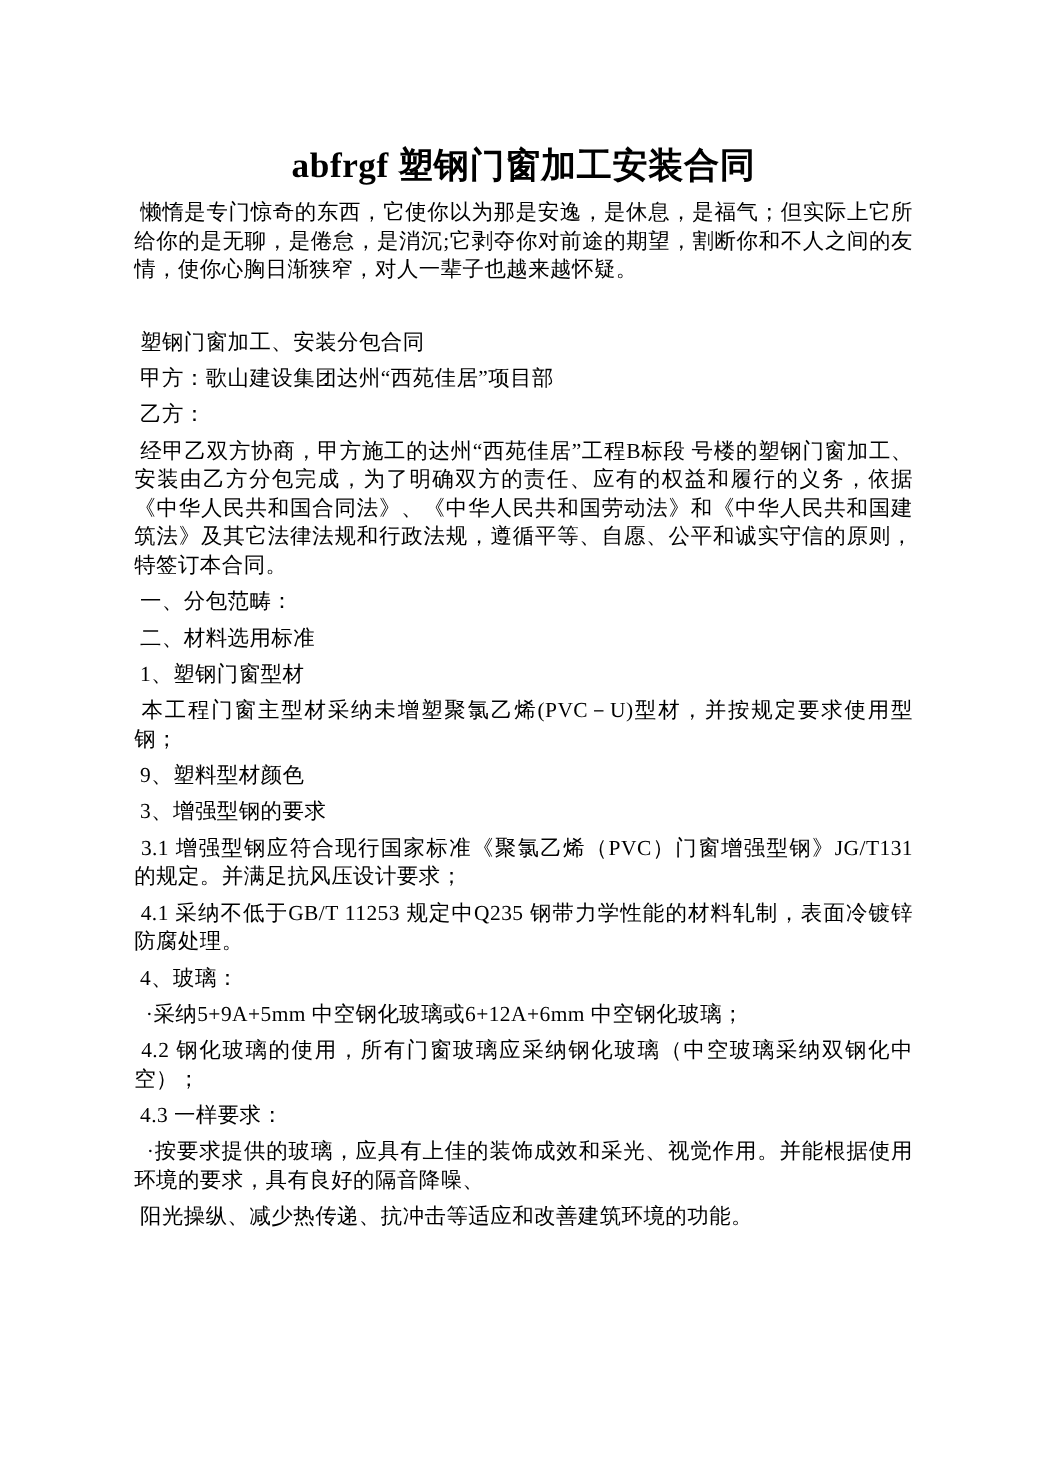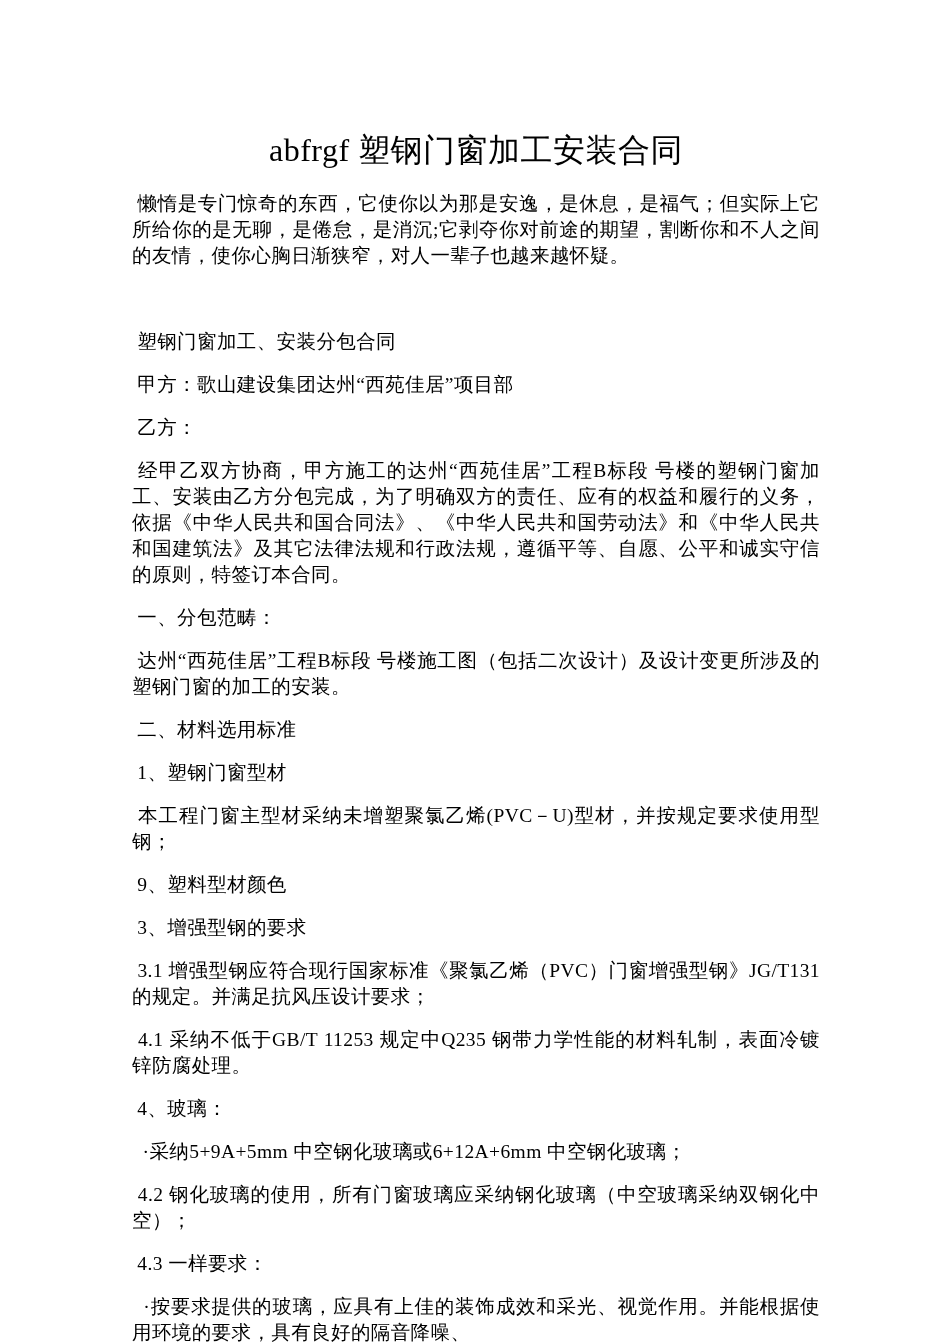--- a/index.html
+++ b/index.html
@@ -16,31 +16,31 @@
       font-family: "Liberation Serif", "DejaVu Serif", serif;
     }
     .page {
       position: absolute;
       left: 115px;
       top: 126px;
       width: 722px;
     }
     .title {
       text-align: center;
-      font-weight: normal;
+      font-weight: bold;
       font-size: 32px;
       line-height: 48px;
       height: 48px;
       margin: 0;
       letter-spacing: 0.5px;
     }
     .para {
       font-size: 19.5px;
       line-height: 26px;
-      margin: 17px;
+      margin: 7px;
       text-align: justify;
       letter-spacing: 0.4px;
       white-space: pre-wrap;
       word-break: break-all;
     }
     .blank {
       height: 26px;
     }
   </style>
 </head>
@@ -48,21 +48,20 @@
 
 <div class="page">
   <h1 class="title">abfrgf 塑钢门窗加工安装合同</h1>
   <p class="para"> 懒惰是专门惊奇的东西，它使你以为那是安逸，是休息，是福气；但实际上它所给你的是无聊，是倦怠，是消沉;它剥夺你对前途的期望，割断你和不人之间的友情，使你心胸日渐狭窄，对人一辈子也越来越怀疑。</p>
   <div class="blank"></div>
   <p class="para"> 塑钢门窗加工、安装分包合同</p>
   <p class="para"> 甲方：歌山建设集团达州“西苑佳居”项目部</p>
   <p class="para"> 乙方：</p>
   <p class="para"> 经甲乙双方协商，甲方施工的达州“西苑佳居”工程B标段 号楼的塑钢门窗加工、安装由乙方分包完成，为了明确双方的责任、应有的权益和履行的义务，依据《中华人民共和国合同法》、《中华人民共和国劳动法》和《中华人民共和国建筑法》及其它法律法规和行政法规，遵循平等、自愿、公平和诚实守信的原则，特签订本合同。</p>
   <p class="para"> 一、分包范畴：</p>
-  <p class="para"> 达州“西苑佳居”工程B标段 号楼施工图（包括二次设计）及设计变更所涉及的塑钢门窗的加工的安装。</p>
   <p class="para"> 二、材料选用标准</p>
   <p class="para"> 1、塑钢门窗型材</p>
   <p class="para"> 本工程门窗主型材采纳未增塑聚氯乙烯(PVC－U)型材，并按规定要求使用型钢；</p>
   <p class="para"> 9、塑料型材颜色</p>
   <p class="para"> 3、增强型钢的要求</p>
   <p class="para"> 3.1 增强型钢应符合现行国家标准《聚氯乙烯（PVC）门窗增强型钢》JG/T131 的规定。并满足抗风压设计要求；</p>
   <p class="para"> 4.1 采纳不低于GB/T 11253 规定中Q235 钢带力学性能的材料轧制，表面冷镀锌防腐处理。</p>
   <p class="para"> 4、玻璃：</p>
   <p class="para">  ·采纳5+9A+5mm 中空钢化玻璃或6+12A+6mm 中空钢化玻璃；</p>
   <p class="para"> 4.2 钢化玻璃的使用，所有门窗玻璃应采纳钢化玻璃（中空玻璃采纳双钢化中空）；</p>

